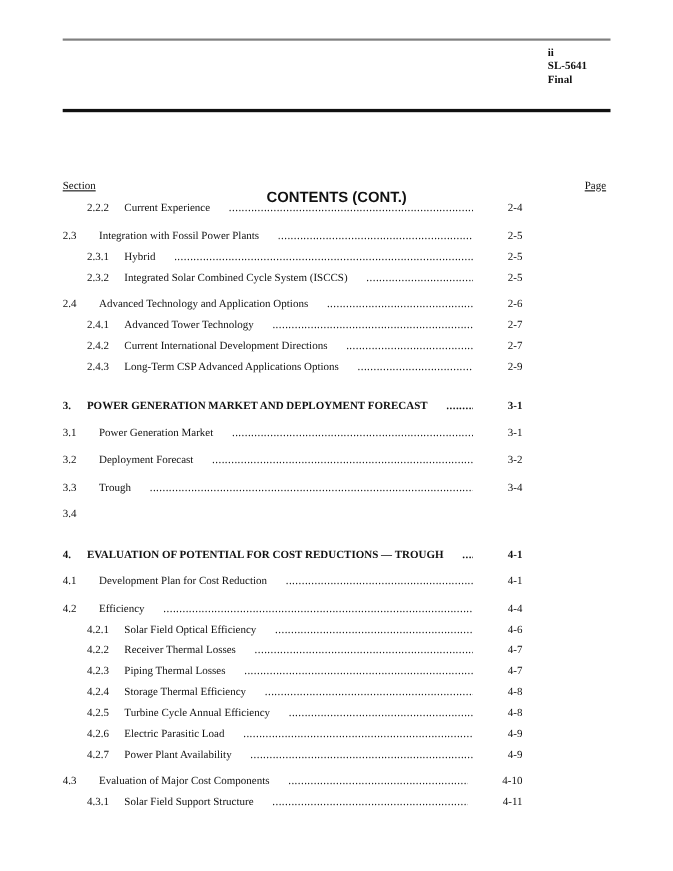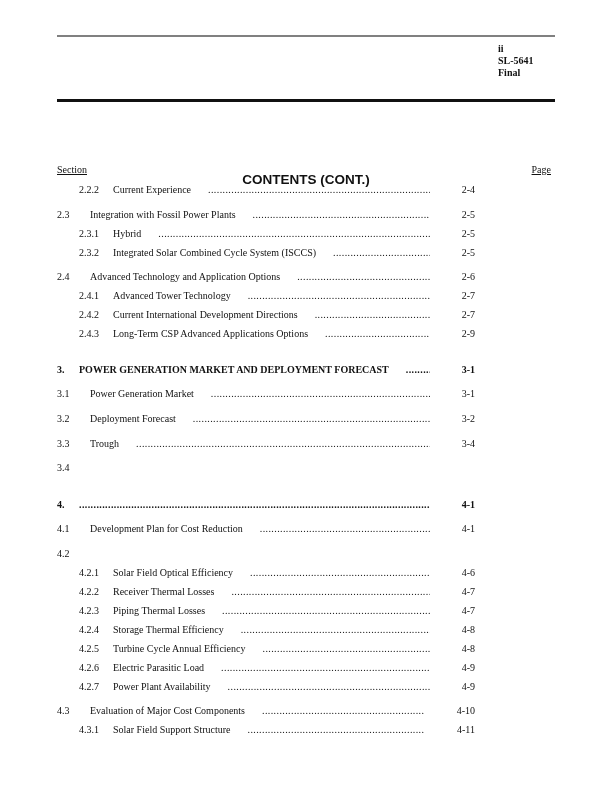--- a/index.html
+++ b/index.html
@@ -143,34 +143,40 @@
         <span class="dots"></span>
         <span class="pg">3-4</span>
       </span>
     </div>
     <div class="entry lvl1" style="top: 461px;">
       <span class="num">3.4</span>
     </div>
     <div class="entry chap" style="top: 498px;">
       <span class="num">4.</span>
       <span class="lead">
+        <span class="label">EVALUATION OF POTENTIAL FOR COST REDUCTIONS — TROUGH</span>
         <span class="dots"></span>
         <span class="pg">4-1</span>
       </span>
     </div>
     <div class="entry lvl1" style="top: 522px;">
       <span class="num">4.1</span>
       <span class="lead">
         <span class="label">Development Plan for Cost Reduction</span>
         <span class="dots"></span>
         <span class="pg">4-1</span>
       </span>
     </div>
     <div class="entry lvl1" style="top: 547px;">
       <span class="num">4.2</span>
+      <span class="lead">
+        <span class="label">Efficiency</span>
+        <span class="dots"></span>
+        <span class="pg">4-4</span>
+      </span>
     </div>
     <div class="entry lvl2" style="top: 566px;">
       <span class="num">4.2.1</span>
       <span class="lead">
         <span class="label">Solar Field Optical Efficiency</span>
         <span class="dots"></span>
         <span class="pg">4-6</span>
       </span>
     </div>
     <div class="entry lvl2" style="top: 585px;">

